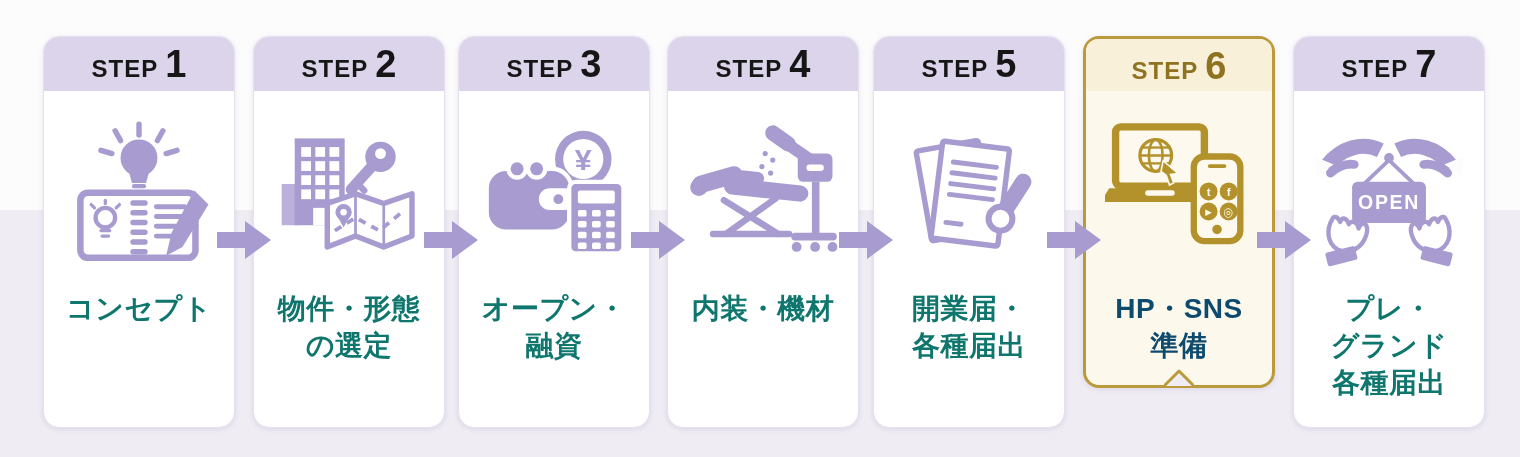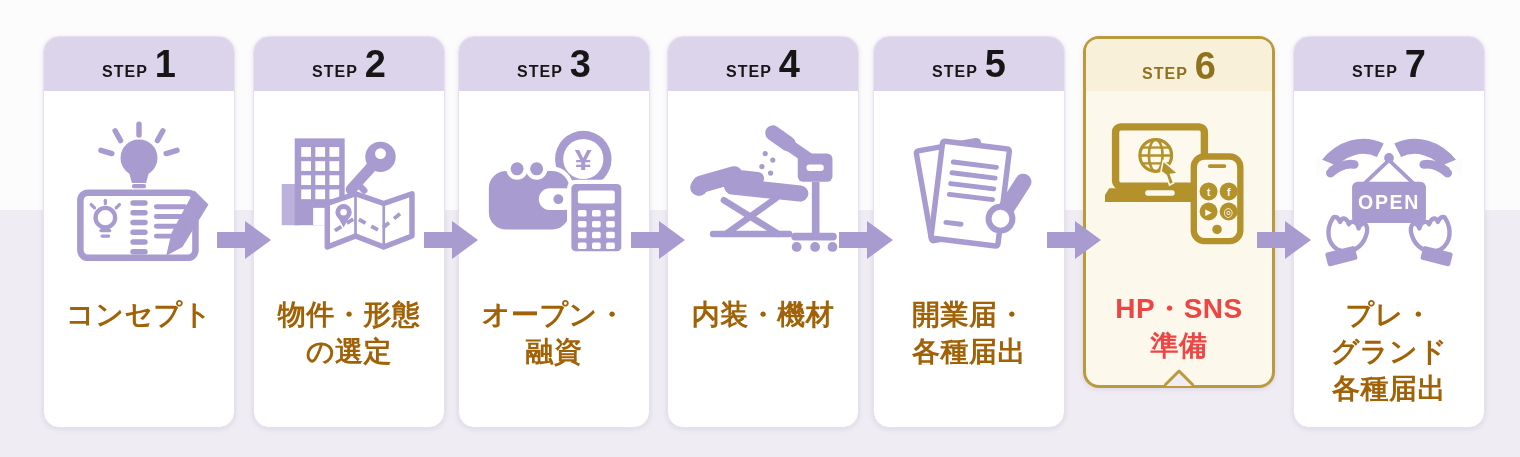--- a/index.html
+++ b/index.html
@@ -5,30 +5,30 @@
   html,body{margin:0;padding:0;}
   body{font-family:"Liberation Sans","DejaVu Sans",sans-serif;}
   .stage{position:relative;width:1520px;height:457px;overflow:hidden;background:#fefefe;}
   .bg-top{position:absolute;left:0;top:0;width:1520px;height:210px;background:#fdfcfd;}
   .bg-bottom{position:absolute;left:0;top:210px;width:1520px;height:247px;background:#efecf4;}
   .card{position:absolute;top:36px;width:192px;height:392px;background:#ffffff;
         border:1px solid #e6e1ee;border-radius:16px;box-shadow:0 1px 5px rgba(110,95,150,.16);
         box-sizing:border-box;z-index:2;}
   .card-head{height:54px;background:#dcd4ea;border-radius:15px 15px 0 0;
              display:flex;align-items:baseline;justify-content:center;padding-top:8px;box-sizing:border-box;}
-  .step-word{font-size:16px;font-weight:800;letter-spacing:1px;color:#161616;}
+  .step-word{font-size:24px;font-weight:800;letter-spacing:1px;color:#161616;}
   .step-num{font-size:38px;font-weight:800;color:#161616;margin-left:7px;line-height:1;}
   .icon-area{height:196px;display:flex;align-items:center;justify-content:center;margin-top:8px;}
-  .label{position:absolute;left:0;right:0;top:260px;text-align:center;
-         font-size:28px;font-weight:800;color:#a16207;line-height:1.32;letter-spacing:.5px;}
+  .label{position:absolute;left:0;right:0;top:254px;text-align:center;
+         font-size:28px;font-weight:800;color:#0f766e;line-height:1.32;letter-spacing:.5px;}
   .label span{display:block;}
   .card.gold{background:#fdf8ec;border:3px solid #bb9a3c;height:352px;}
   .card.gold .card-head{background:#f8f0d8;border-radius:12px 12px 0 0;height:52px;}
   .card.gold .step-word,.card.gold .step-num{color:#8f721f;}
-  .card.gold .label{color:#ef4444;top:252px;}
+  .card.gold .label{color:#0c4a6e;top:252px;}
   .arrow{position:absolute;top:221px;width:54px;height:38px;z-index:5;}
   .note{position:absolute;left:1069px;top:396px;width:220px;text-align:center;
         font-size:21px;font-weight:800;color:#a8862a;z-index:3;letter-spacing:.5px;}
   .notch{position:absolute;left:50%;bottom:-3px;transform:translateX(-50%);z-index:4;}
 </style>
 </head>
 <body>
 
 <div class="stage">
   <div class="bg-top"></div>

